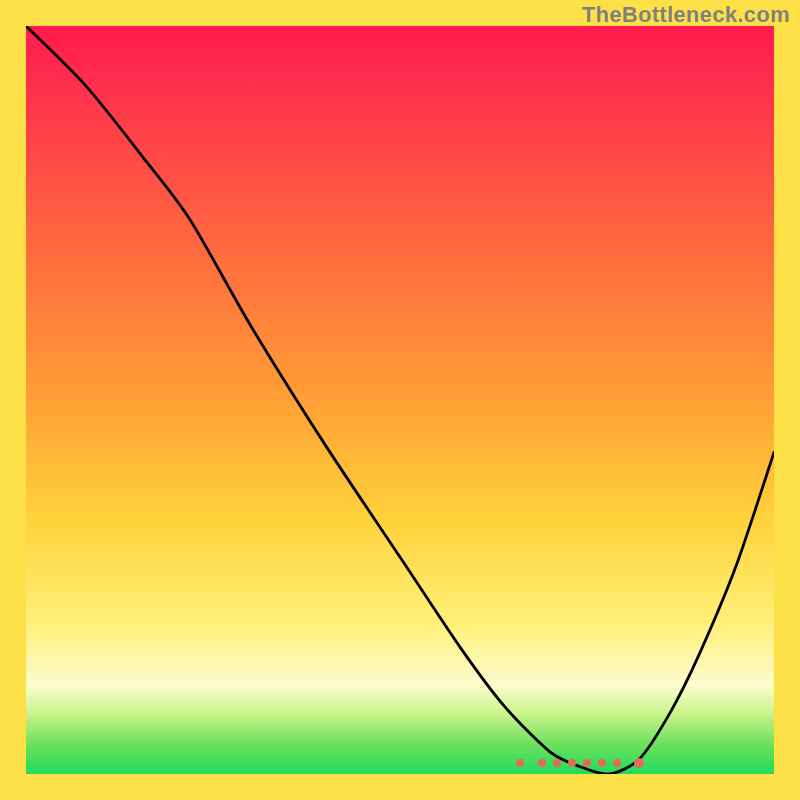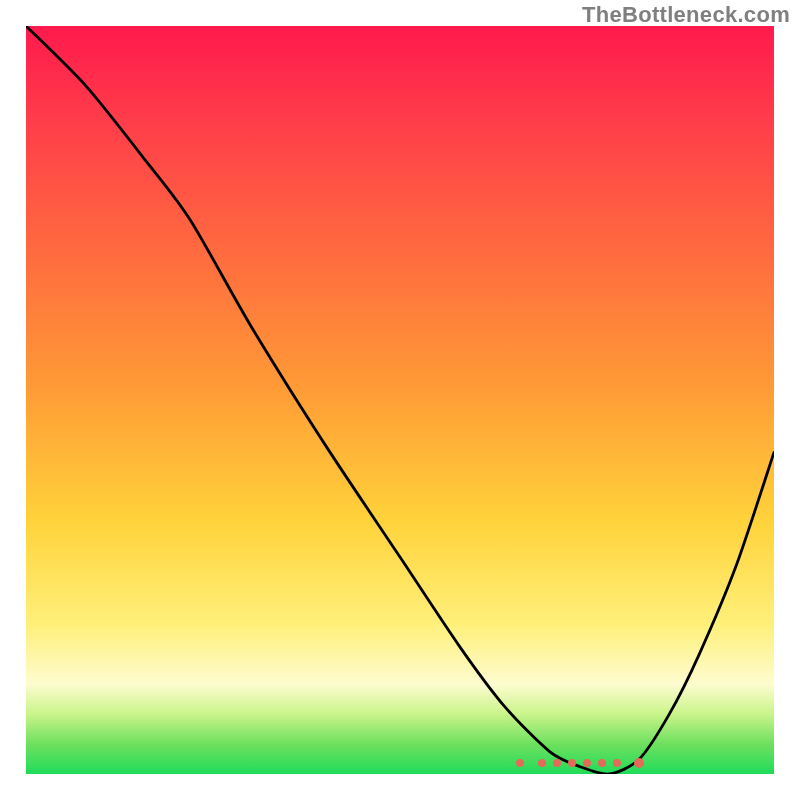--- a/index.html
+++ b/index.html
@@ -8,21 +8,21 @@
     width: 800px;
     height: 800px;
     background: #000;
     overflow: hidden;
     font-family: Arial, Helvetica, sans-serif;
   }
   .frame {
     position: relative;
     width: 800px;
     height: 800px;
-    background: #ffffff;
+    background: #fde047;
   }
   .watermark {
     position: absolute;
     top: 2px;
     right: 10px;
     color: #7f7f7f;
     font-size: 22px;
     font-weight: 600;
     letter-spacing: 0.3px;
     z-index: 5;

